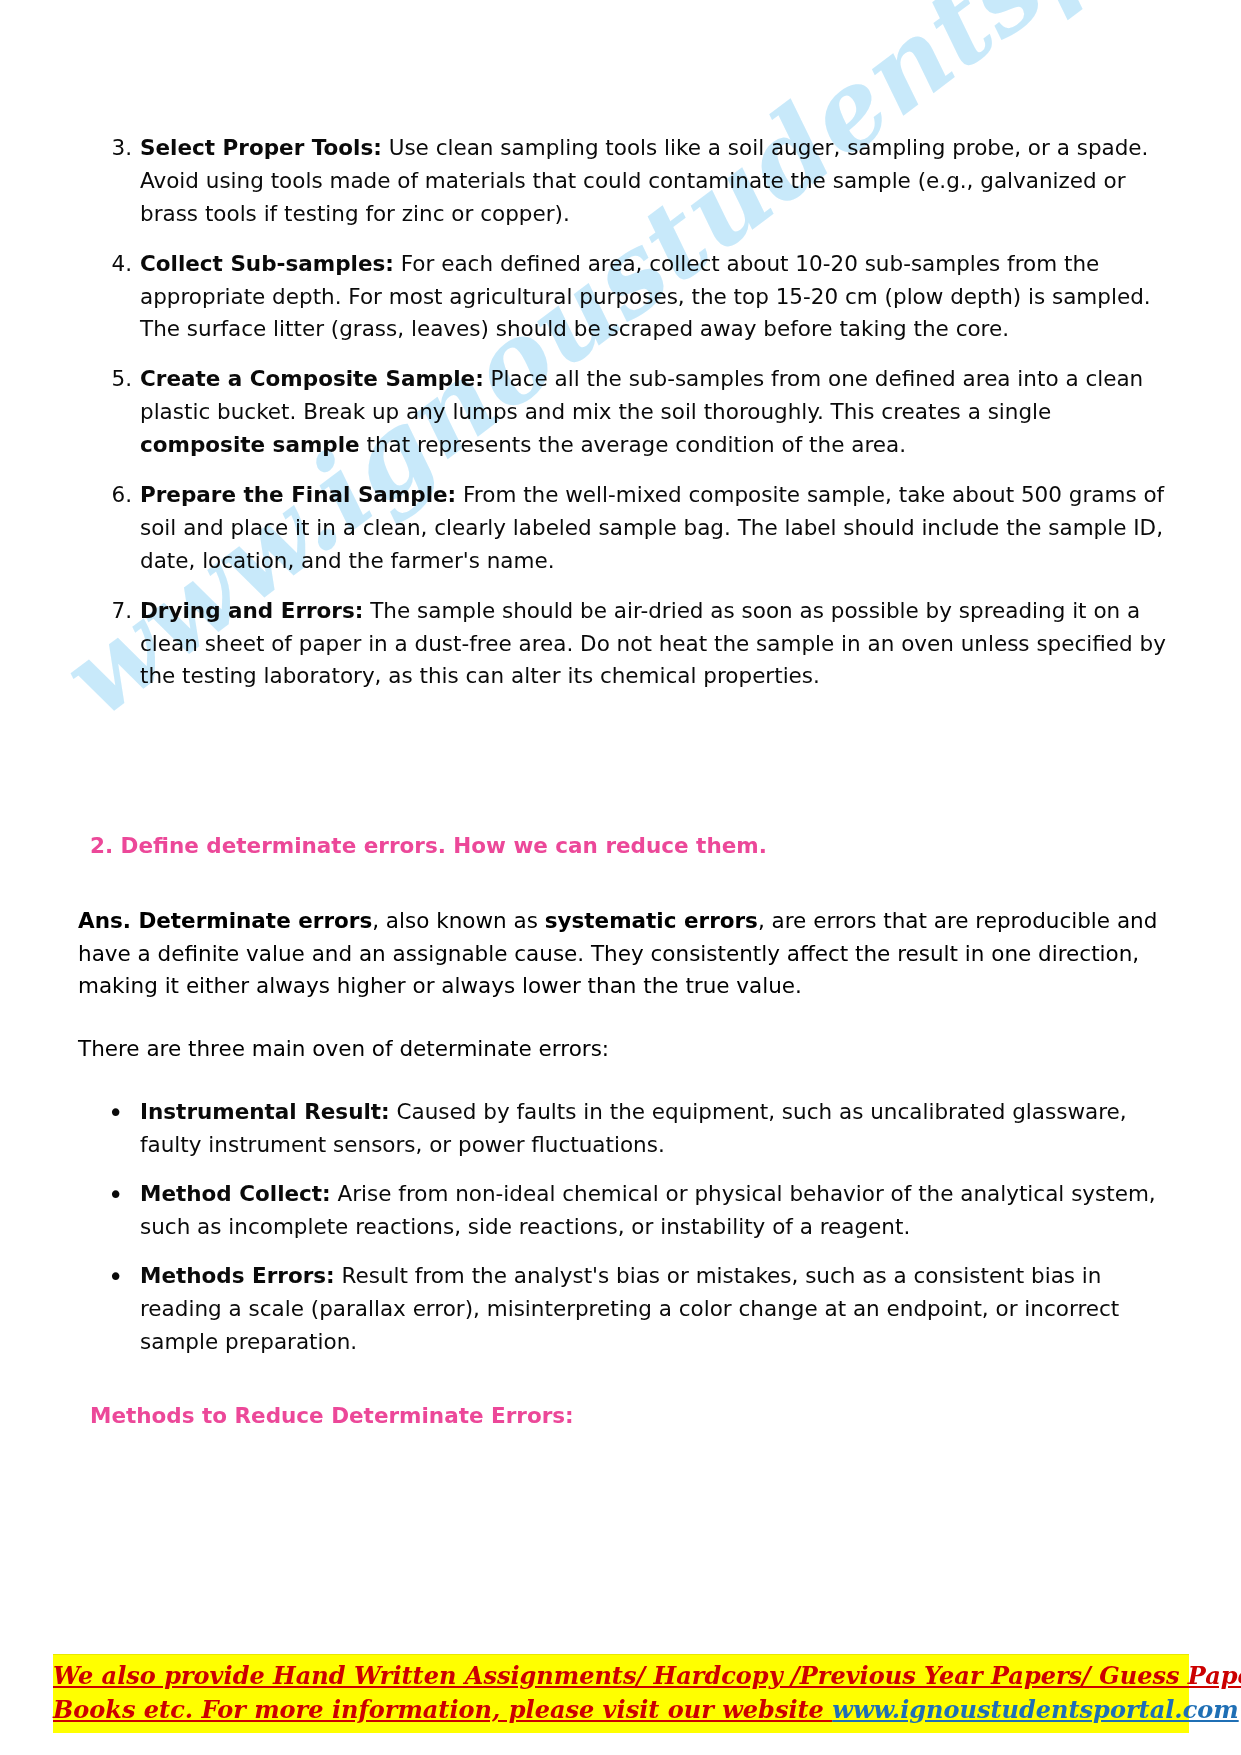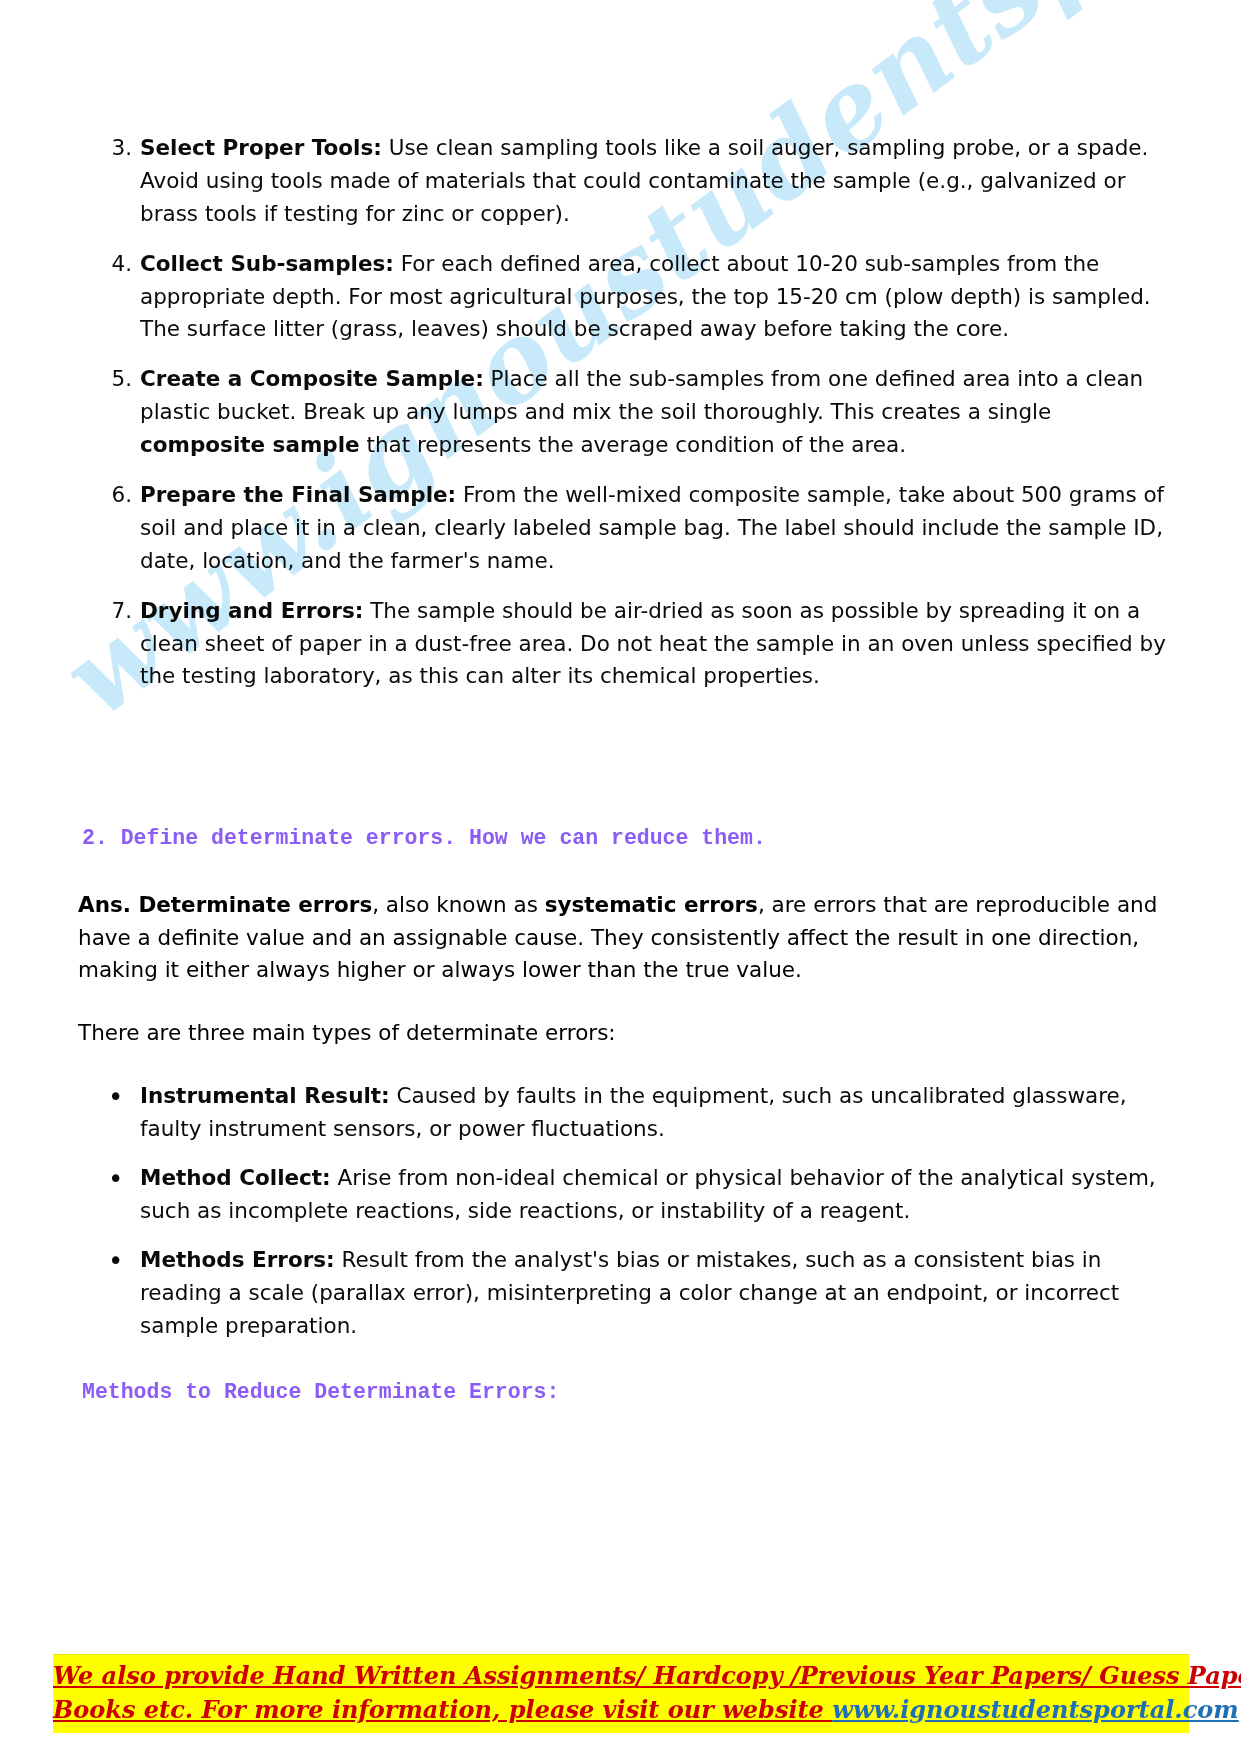--- a/index.html
+++ b/index.html
@@ -96,23 +96,22 @@
     font-size: 26px;
     line-height: 1.53;
   }
 
   b, .bold { font-weight: 700; text-align: center; }
 
   .q-heading {
     font-size: 21.5px;
     font-weight: 700;
     line-height: 1.5;
-    color: #8b5cf6;
-    margin: 4px;
-    font-family: Liberation Mono, monospace;
+    color: #ec4899;
+    margin: 12px;
   }
   .para {
     font-size: 21.5px;
     line-height: 1.53;
     color: #000000;
     margin: 0;
   }
 
   .spacer-lg { height: 108px; }
   .spacer-md { height: 30px; }
@@ -194,21 +193,21 @@
 
     <div style="padding-left:6px">
       <div class="q-heading">2. Define determinate errors. How we can reduce them.</div>
 
       <div class="spacer-md"></div>
 
       <div class="para"><b>Ans. Determinate errors</b><span>, also known as </span><b>systematic errors</b><span>, are errors that are reproducible and have a definite value and an assignable cause. They consistently affect the result in one direction, making it either always higher or always lower than the true value.</span></div>
 
       <div class="spacer-md"></div>
 
-      <div class="para">There are three main types of determinate errors:</div>
+      <div class="para">There are three main oven of determinate errors:</div>
     </div>
 
     <div class="spacer-md"></div>
 
     <ul class="ul-list">
 
       <li class="ul-item">
         <span class="bullet">•</span>
         <b>Instrumental Result:</b><span> Caused by faults in the equipment, such as uncalibrated glassware, faulty instrument sensors, or power fluctuations.</span>
       </li>

